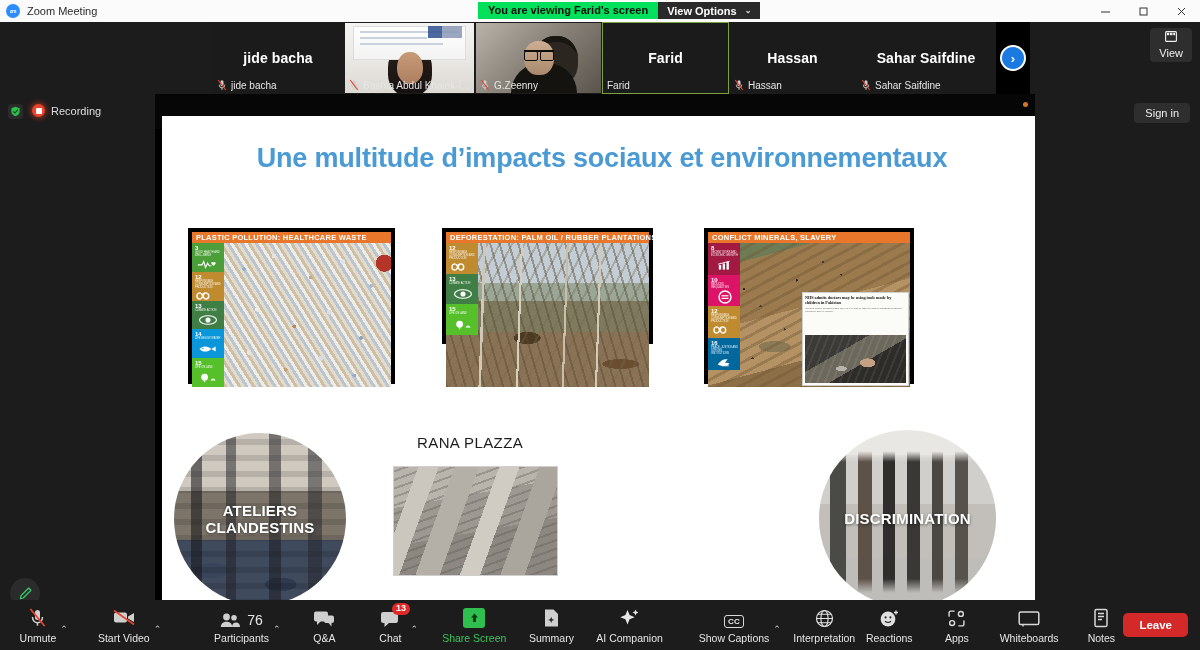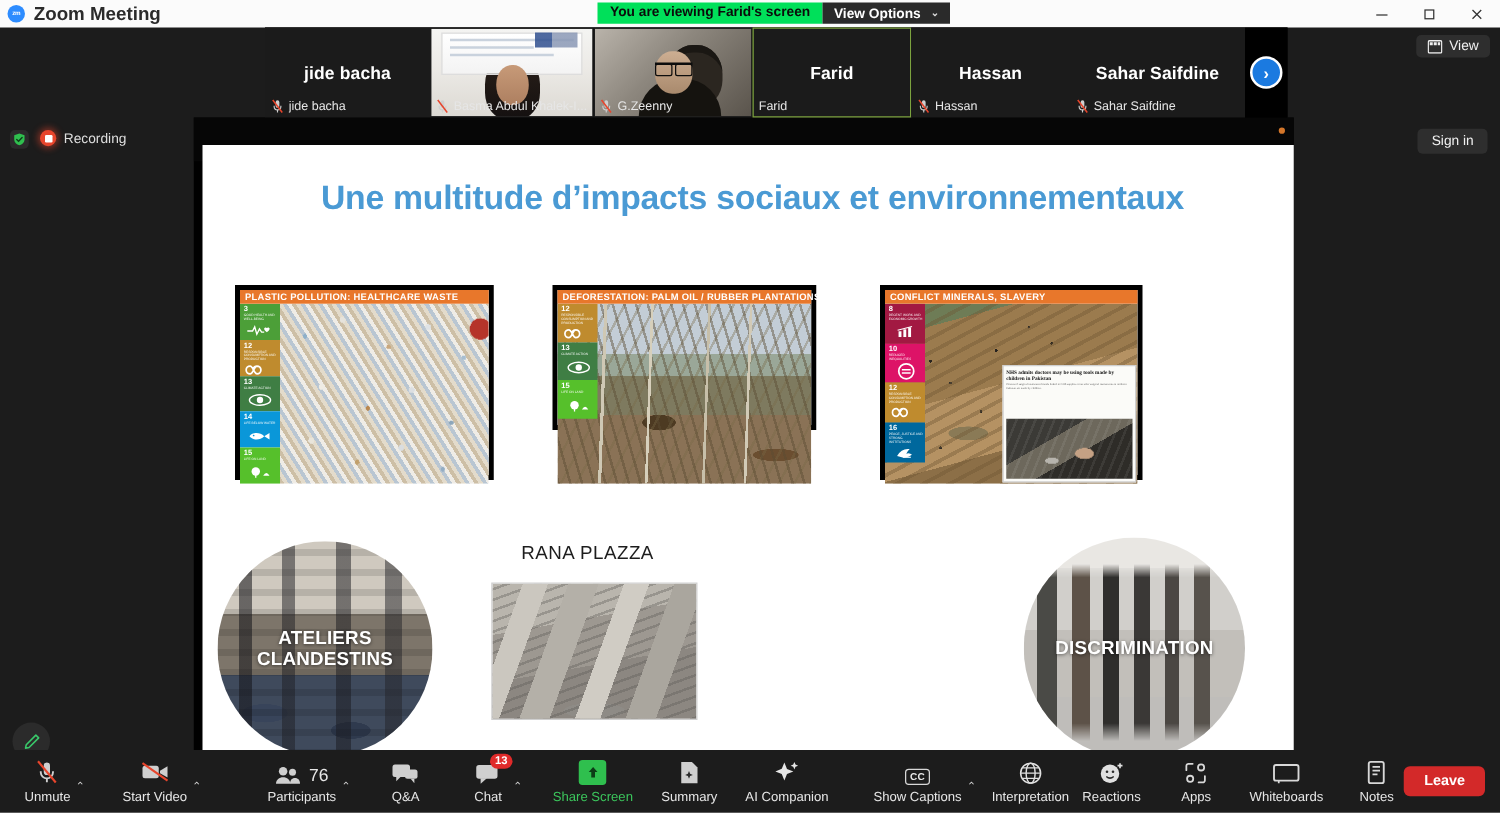--- a/index.html
+++ b/index.html
@@ -15,21 +15,21 @@
   .titlebar {
     position:absolute; top:0; left:0; width:1200px; height:22px;
     background:#fbfbfb; display:flex; align-items:center;
   }
   .tb-logo {
     width:14px; height:14px; border-radius:50%;
     background:#2d8cff; margin-left:6px; margin-right:7px;
     display:flex; align-items:center; justify-content:center;
     font-size:5px; color:#fff; font-weight:bold; letter-spacing:-.2px;
   }
-  .tb-title { font-size:15px; color:#2b2b2b;font-weight:bold; }
+  .tb-title { font-size:11px; color:#2b2b2b; }
   .tb-controls { margin-left:auto; display:flex; height:22px; }
   .tb-btn {
     width:38px; height:22px; display:flex; align-items:center; justify-content:center;
     font-size:10px; color:#333;
   }
   .tb-btn svg { display:block; }
 
   
   .share-banner {
     position:absolute; top:2px; left:478px; display:flex; align-items:flex-start; z-index:40;
@@ -153,21 +153,21 @@
     width:13px; height:13px; border-radius:50%;
     background:#e8452c; display:flex; align-items:center; justify-content:center;
     box-shadow:0 0 5px 2px rgba(232,69,44,.45);
   }
   .rec-dot i { width:6px; height:6px; background:#fff; border-radius:1px; display:block; }
   .rec-label { font-size:11px; color:#dedede; }
 
   
   .view-btn {
     position:absolute; top:28px; right:8px; display:flex; align-items:center; gap:5px;
-    background:#2e2e2e; padding:3px 9px; border-radius:4px; font-size:11px; color:#f0f0f0;
+    background:#2e2e2e; padding:3px 9px; border-radius:4px; font-size:11px; color:#f0f0f0;flex-direction:column;
   }
   .signin-btn {
     position:absolute; top:103px; right:10px;
     background:#2e2e2e; padding:4px 11px; border-radius:4px; font-size:11px; color:#f0f0f0;
   }
   .annot-btn {
     position:absolute; left:10px; bottom:42px;
     width:30px; height:30px; border-radius:50%; background:#2b2b2b;
     display:flex; align-items:center; justify-content:center;
   }

